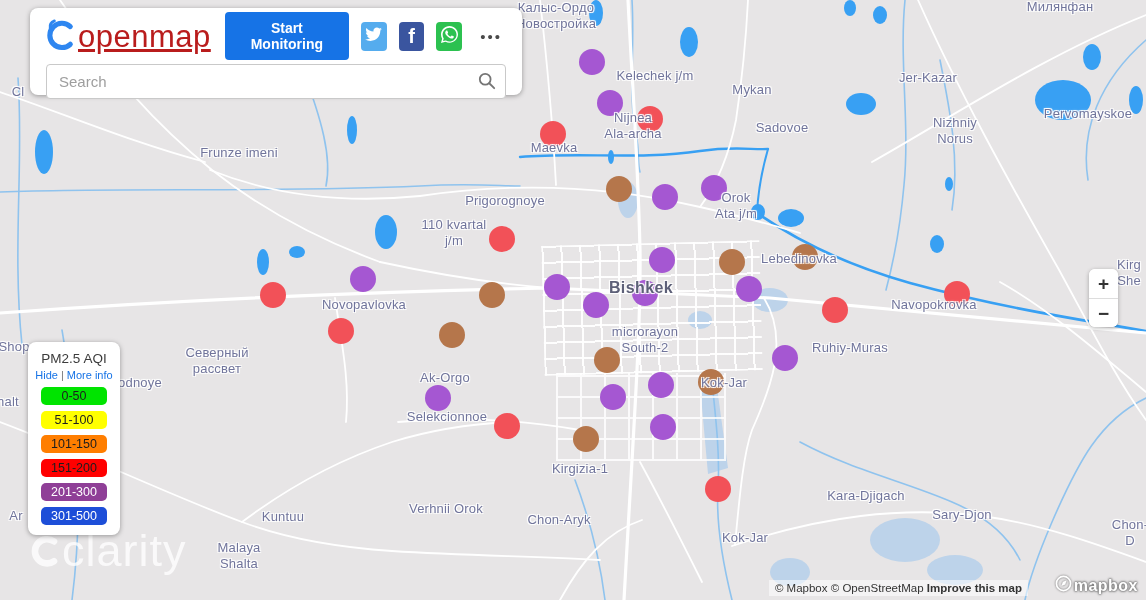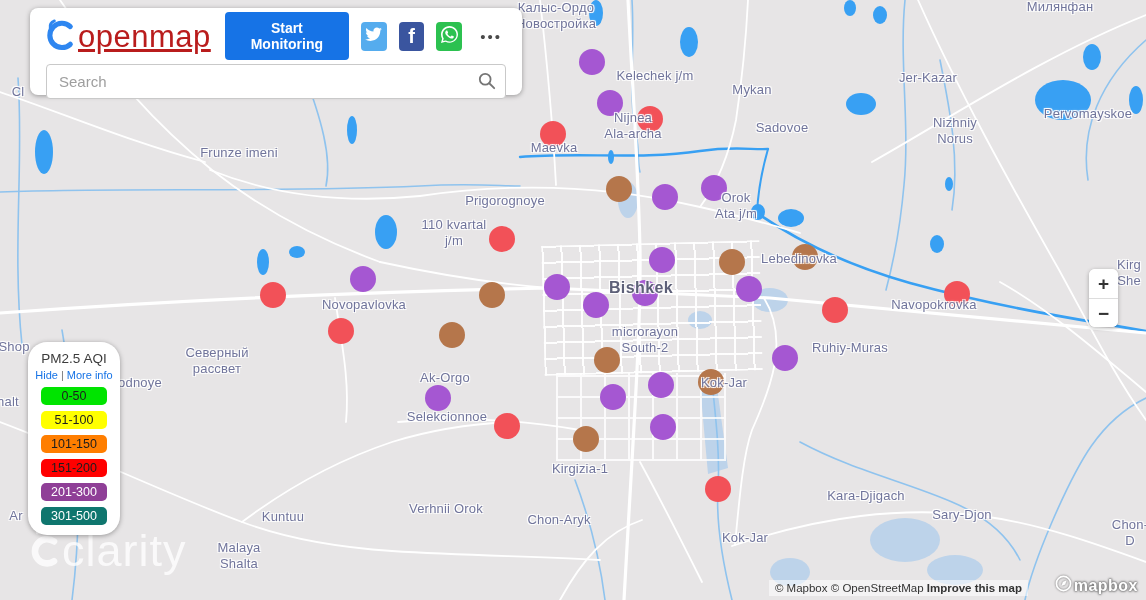--- a/index.html
+++ b/index.html
@@ -49,21 +49,21 @@
   .social-btn .fb-f { font-size:20px; font-weight:bold; color:#fff; line-height:1; }
   #more-btn { margin-left:14px; background:none; border:none; font-size:15px; color:#4a4a4a;
     letter-spacing:2px; cursor:pointer; padding:2px 4px; }
   #search-wrap { position:relative; margin-top:10px; }
   #search-input { width:100%; height:35px; border:1px solid #c9c9c9; border-radius:4px;
     padding:0 36px 0 12px; font-size:15px; color:#555; font-family:inherit; outline:none; }
   #search-input::placeholder { color:#9e9e9e; }
   #search-icon { position:absolute; right:10px; top:8px; }
 
   
-  #legend { position:absolute; left:28px; top:342px; width:92px; background:#fff; border-radius:19px;
+  #legend { position:absolute; left:28px; top:342px; width:92px; background:#fff; border-radius:8px;
     box-shadow:0 1px 5px rgba(0,0,0,.35); z-index:10; padding:9px 0 10px 0; text-align:center; }
   #legend-title { font-size:13.5px; color:#3c3c3c; }
   #legend-links { margin-top:3px; font-size:11px; }
   #legend-links a { color:#1673e6; text-decoration:none; cursor:pointer; }
   #legend-links .sep { color:#777; margin:0 3px; }
   .pill { width:66px; height:18px; border-radius:5px; margin:6px auto 0 auto; font-size:12.5px;
     line-height:18px; text-align:center; }
 
   
   #zoomctl { position:absolute; left:1089px; top:269px; width:29px; background:#fff; border-radius:6px;
@@ -300,21 +300,21 @@
     <div id="legend-title">PM2.5 AQI</div>
     <div id="legend-links">
       <a>Hide</a><span class="sep">|</span><a>More info</a>
     </div>
     <div id="legend-ranges">
         <div class="pill" style="background: rgb(0, 228, 0); color: rgb(29, 29, 29);">0-50</div>
         <div class="pill" style="background: rgb(255, 255, 0); color: rgb(29, 29, 29);">51-100</div>
         <div class="pill" style="background: rgb(255, 126, 0); color: rgb(29, 29, 29);">101-150</div>
         <div class="pill" style="background: rgb(255, 0, 0); color: rgb(29, 29, 29);">151-200</div>
         <div class="pill" style="background: rgb(143, 63, 151); color: rgb(255, 255, 255);">201-300</div>
-        <div class="pill" style="background: #0f766e; color: rgb(255, 255, 255);">301-500</div>
+        <div class="pill" style="background: #1d4ed8; color: rgb(255, 255, 255);">301-500</div>
       </div>
   </div>
 
   <div id="zoomctl">
     <button class="zoombtn" id="zoom-in">+</button>
     <button class="zoombtn" id="zoom-out">−</button>
   </div>
 
   <div id="attrib">
     <a>© Mapbox</a>

